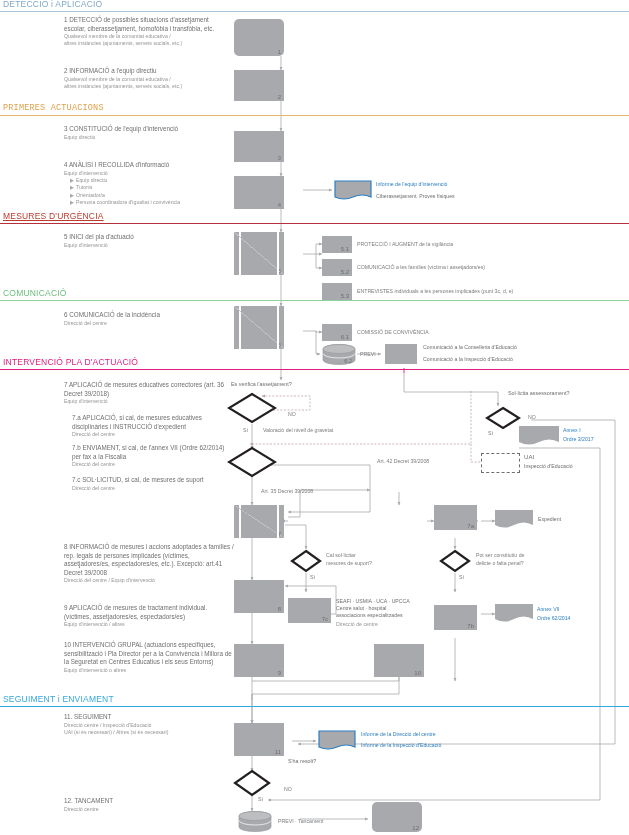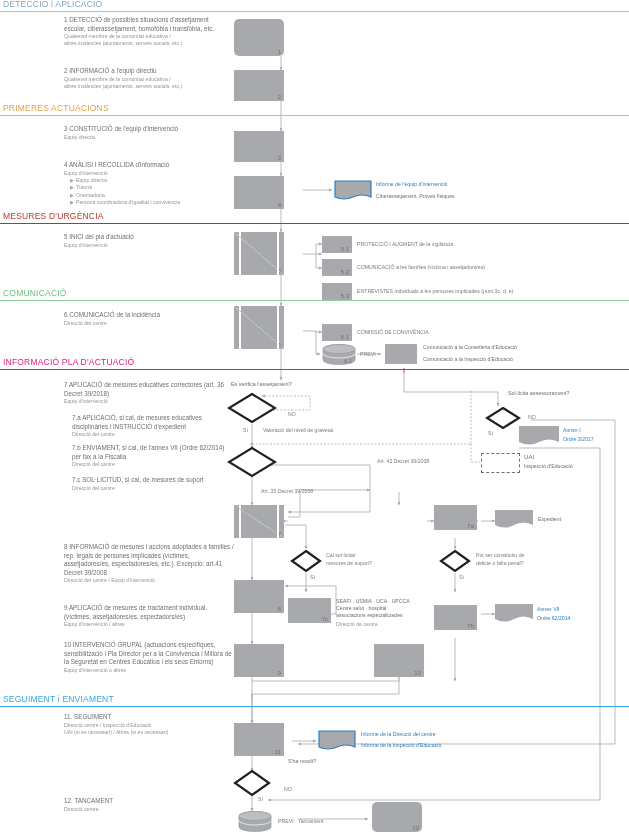--- a/index.html
+++ b/index.html
@@ -183,33 +183,33 @@
       <path d="M427,521 L434,521"></path>
       <path d="M288,521 L282,521"></path>
     </g>
   </svg>
 
   <div class="sec" style="top:0;height:12px;">
     <div class="sec-label" style="color:#7fa8c4;">DETECCIÓ i APLICACIÓ</div>
     <div class="sec-rule" style="background:#a7c4d8;"></div>
   </div>
   <div class="sec" style="top:104px;height:12px;">
-    <div class="sec-label" style="color:#e0a04a;">PRIMERES ACTUACIONS</div>
+    <div class="sec-label" style="color:#e0a04a;font-family:Liberation Mono, monospace;">PRIMERES ACTUACIONS</div>
     <div class="sec-rule" style="background:#e7b570;"></div>
   </div>
   <div class="sec" style="top:212px;height:12px;">
-    <div class="sec-label" style="color:#c0392b;">MESURES D'URGÈNCIA</div>
+    <div class="sec-label" style="color:#c0392b;text-decoration:underline;">MESURES D'URGÈNCIA</div>
     <div class="sec-rule" style="background:#b5303a;"></div>
   </div>
   <div class="sec" style="top:289px;height:12px;padding-left:7px;">
     <div class="sec-label" style="color:#6cbf7e;">COMUNICACIÓ</div>
     <div class="sec-rule" style="background:#8fcf9c;"></div>
   </div>
   <div class="sec" style="top:358px;height:12px;">
-    <div class="sec-label" style="color:#e6197f;">INFORMACIÓ PLA D'ACTUACIÓ</div>
+    <div class="sec-label" style="color:#e6197f;">INTERVENCIÓ PLA D'ACTUACIÓ</div>
     <div class="sec-rule" style="background:#e6197f;"></div>
   </div>
   <div class="sec" style="top:695px;height:12px;">
     <div class="sec-label" style="color:#35a8e0;">SEGUIMENT i ENVIAMENT</div>
     <div class="sec-rule" style="background:#35a8e0;"></div>
   </div>
 
   <div class="txt" style="left:64px;top:16px;width:165px;">
     <div class="t-main">1 DETECCIÓ de possibles situacions d'assetjament escolar, ciberassetjament, homofòbia i transfòbia, etc.</div>
     <div class="t-sub">Qualsevol membre de la comunitat educativa /</div>

